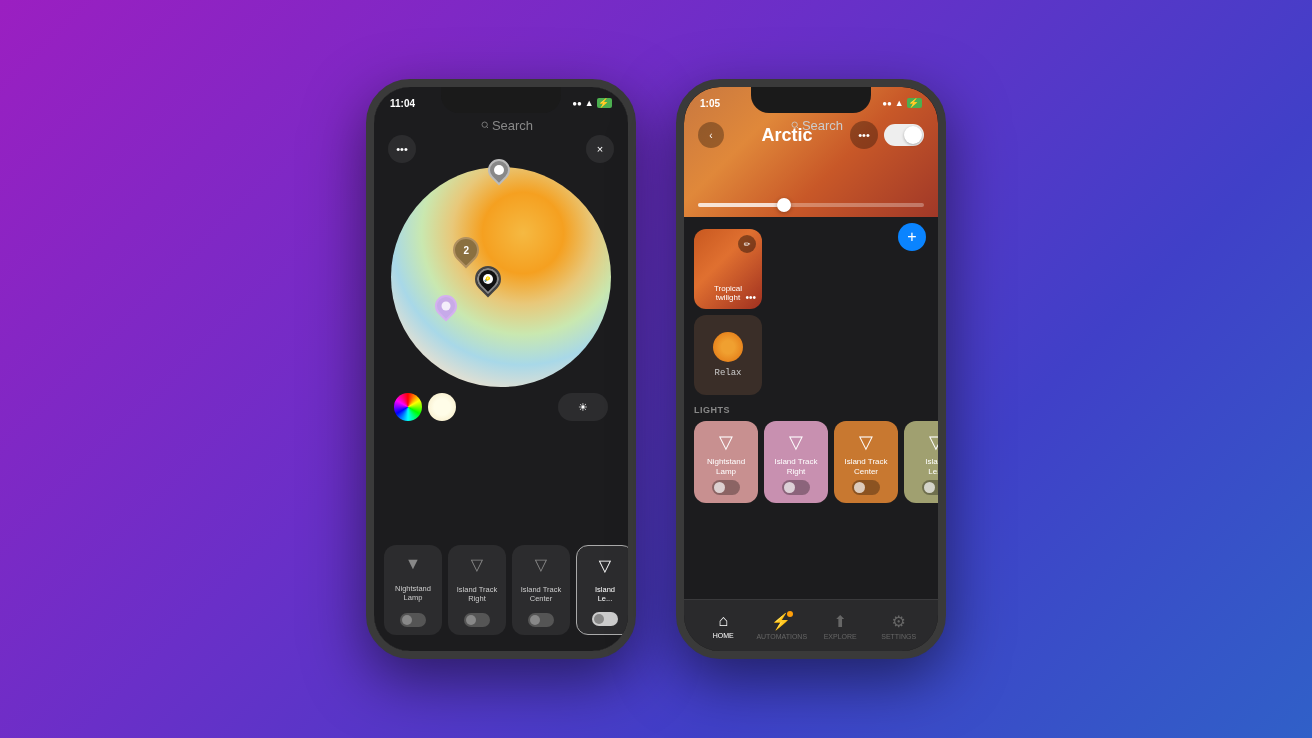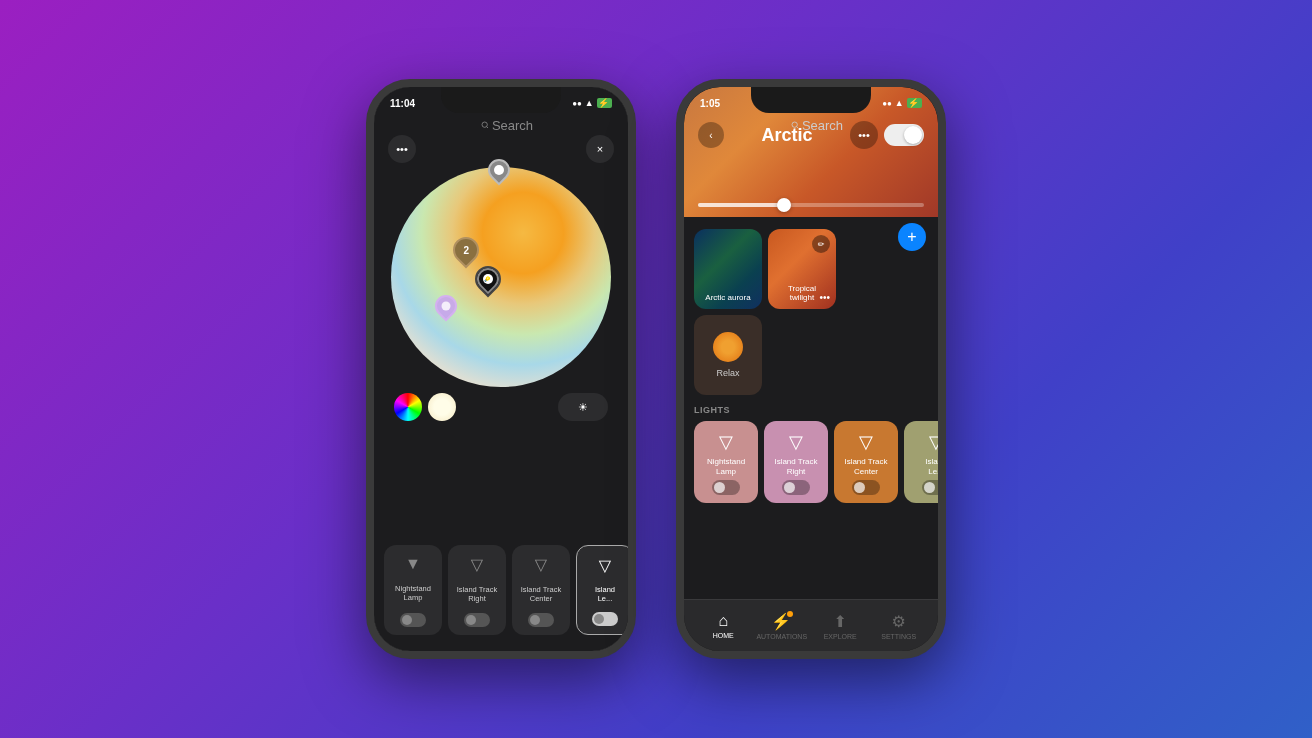--- a/index.html
+++ b/index.html
@@ -578,20 +578,21 @@
     .relax-icon {
       width: 30px;
       height: 30px;
       background: radial-gradient(circle, #f0a030 30%, #e07010 100%);
       border-radius: 50%;
     }
 
     .relax-label {
       color: #ccc;
       font-size: 9px;
+      font-family: Liberation Mono, monospace;
     }
 
     
     .scene-arctic {
       background: linear-gradient(135deg, #0a3060 0%, #1a6040 40%, #0a4050 70%, #103060 100%);
     }
 
     
     .scene-tropical {
       background: linear-gradient(135deg, #c85820 0%, #e07030 40%, #a03020 100%);
@@ -745,24 +746,20 @@
         <div class="slider-thumb"></div>
       </div>
     </div>
 
     <div class="add-btn">+</div>
 
     <div class="phone2-body">
 
       <div class="scenes-row">
 
-        <div class="scene-card">
-          <div class="scene-bg scene-arctic"></div>
-          <span class="scene-label">Arctic aurora</span>
-        </div>
 
         <div class="scene-card" style="position:relative;">
           <div class="scene-bg scene-tropical"></div>
           <div class="scene-edit-btn">✏</div>
           <div class="scene-more-btn">•••</div>
           <span class="scene-label">Tropical<br>twilight</span>
         </div>
 
       </div>
 

